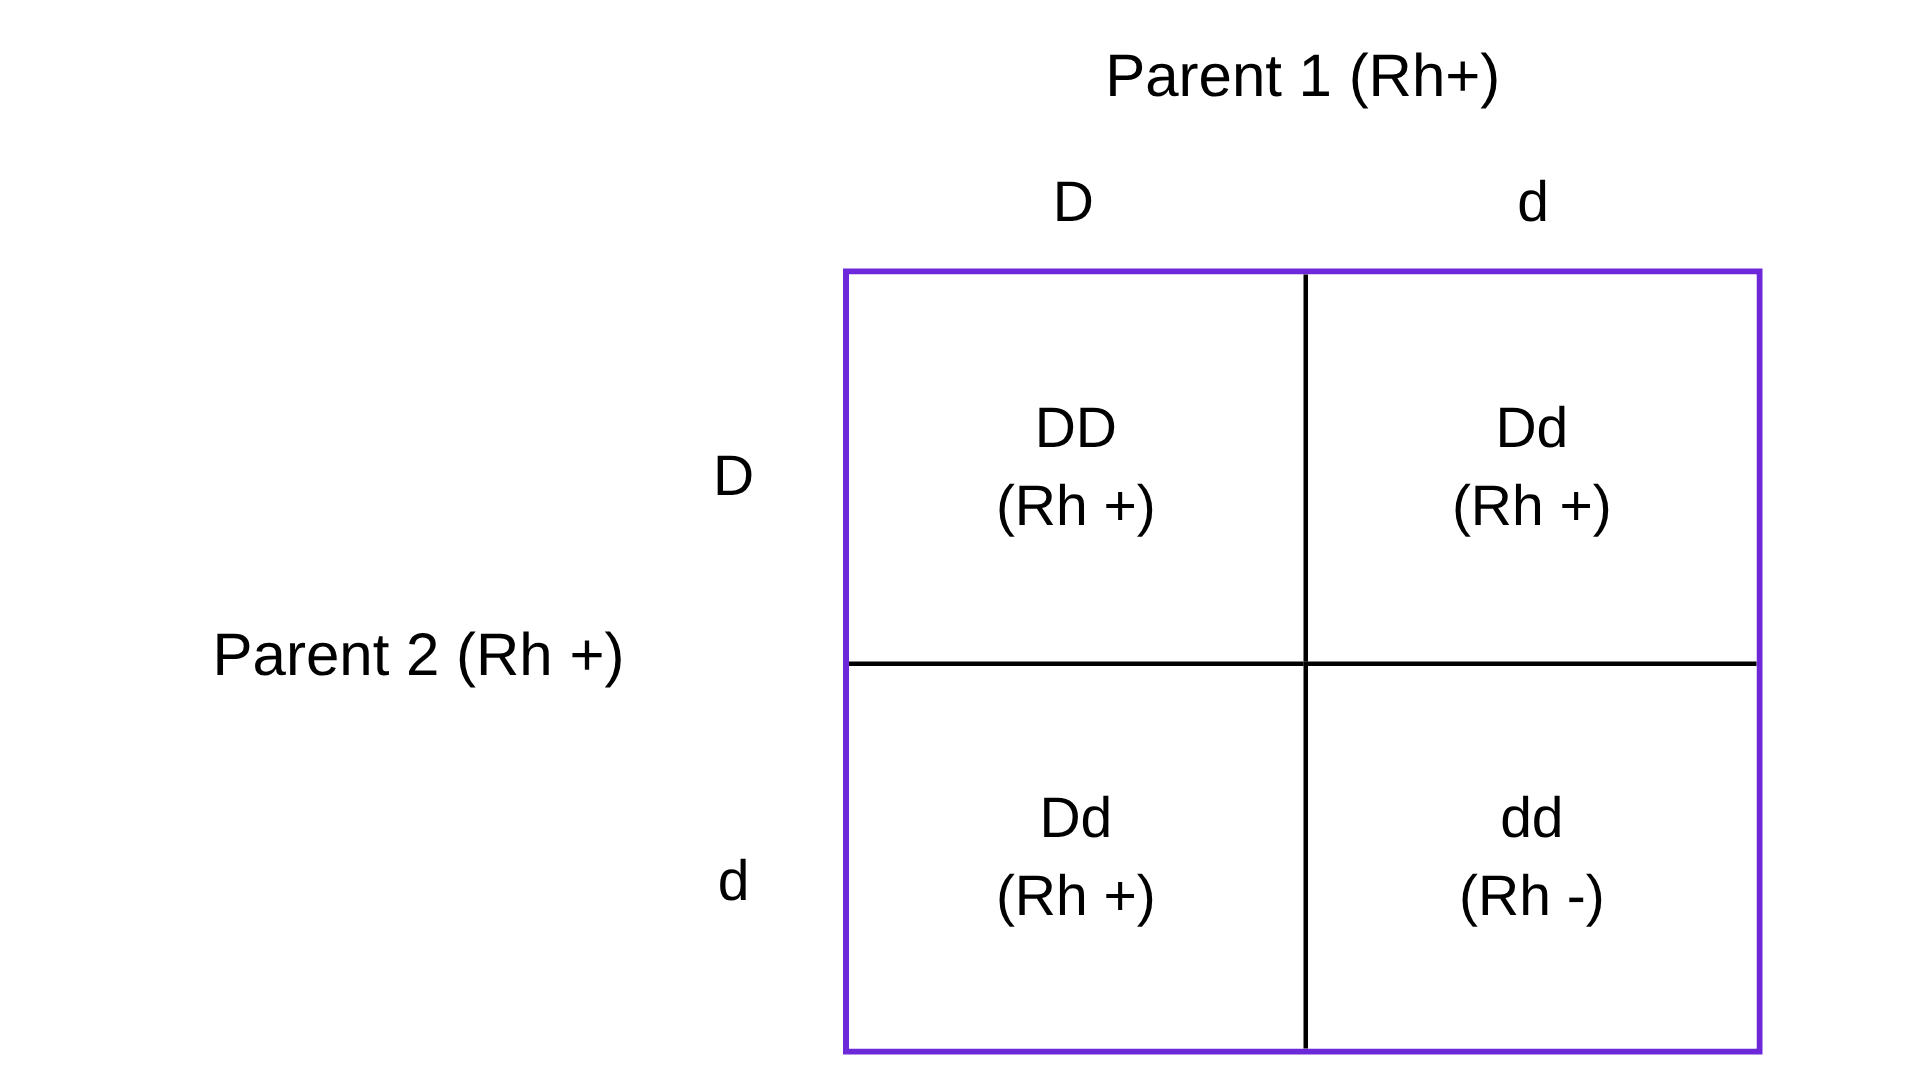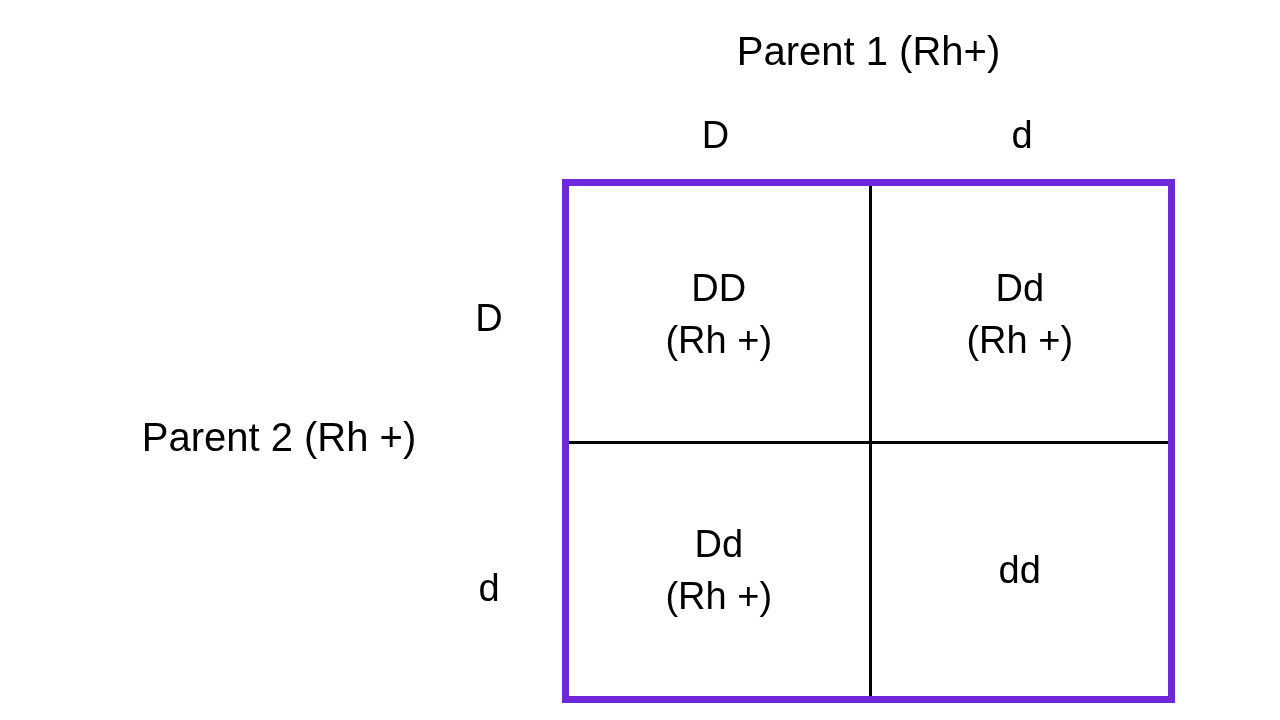--- a/index.html
+++ b/index.html
@@ -73,21 +73,21 @@
   .row-header.row-1 { top: 564px; }
 
   
   #punnett-grid {
     position: absolute;
     left: 562px;
     top: 179px;
     width: 613px;
     height: 524px;
     box-sizing: border-box;
-    border: 7px solid #6d28d9;
+    border: 4px solid #6d28d9;
     display: grid;
     grid-template-columns: 1fr 1fr;
     grid-template-rows: 1fr 1fr;
   }
   .cell {
     box-sizing: border-box;
     display: flex;
     flex-direction: column;
     align-items: center;
     justify-content: center;
@@ -135,17 +135,18 @@
       <span class="phenotype">(Rh +)</span>
     </div>
 
     <div class="cell col-left row-bottom">
       <span class="genotype">Dd</span>
       <span class="phenotype">(Rh +)</span>
     </div>
 
     <div class="cell col-right row-bottom">
       <span class="genotype">dd</span>
+      <span class="phenotype">(Rh -)</span>
     </div>
 
   </div>
 
 </div>
 
 </body></html>

